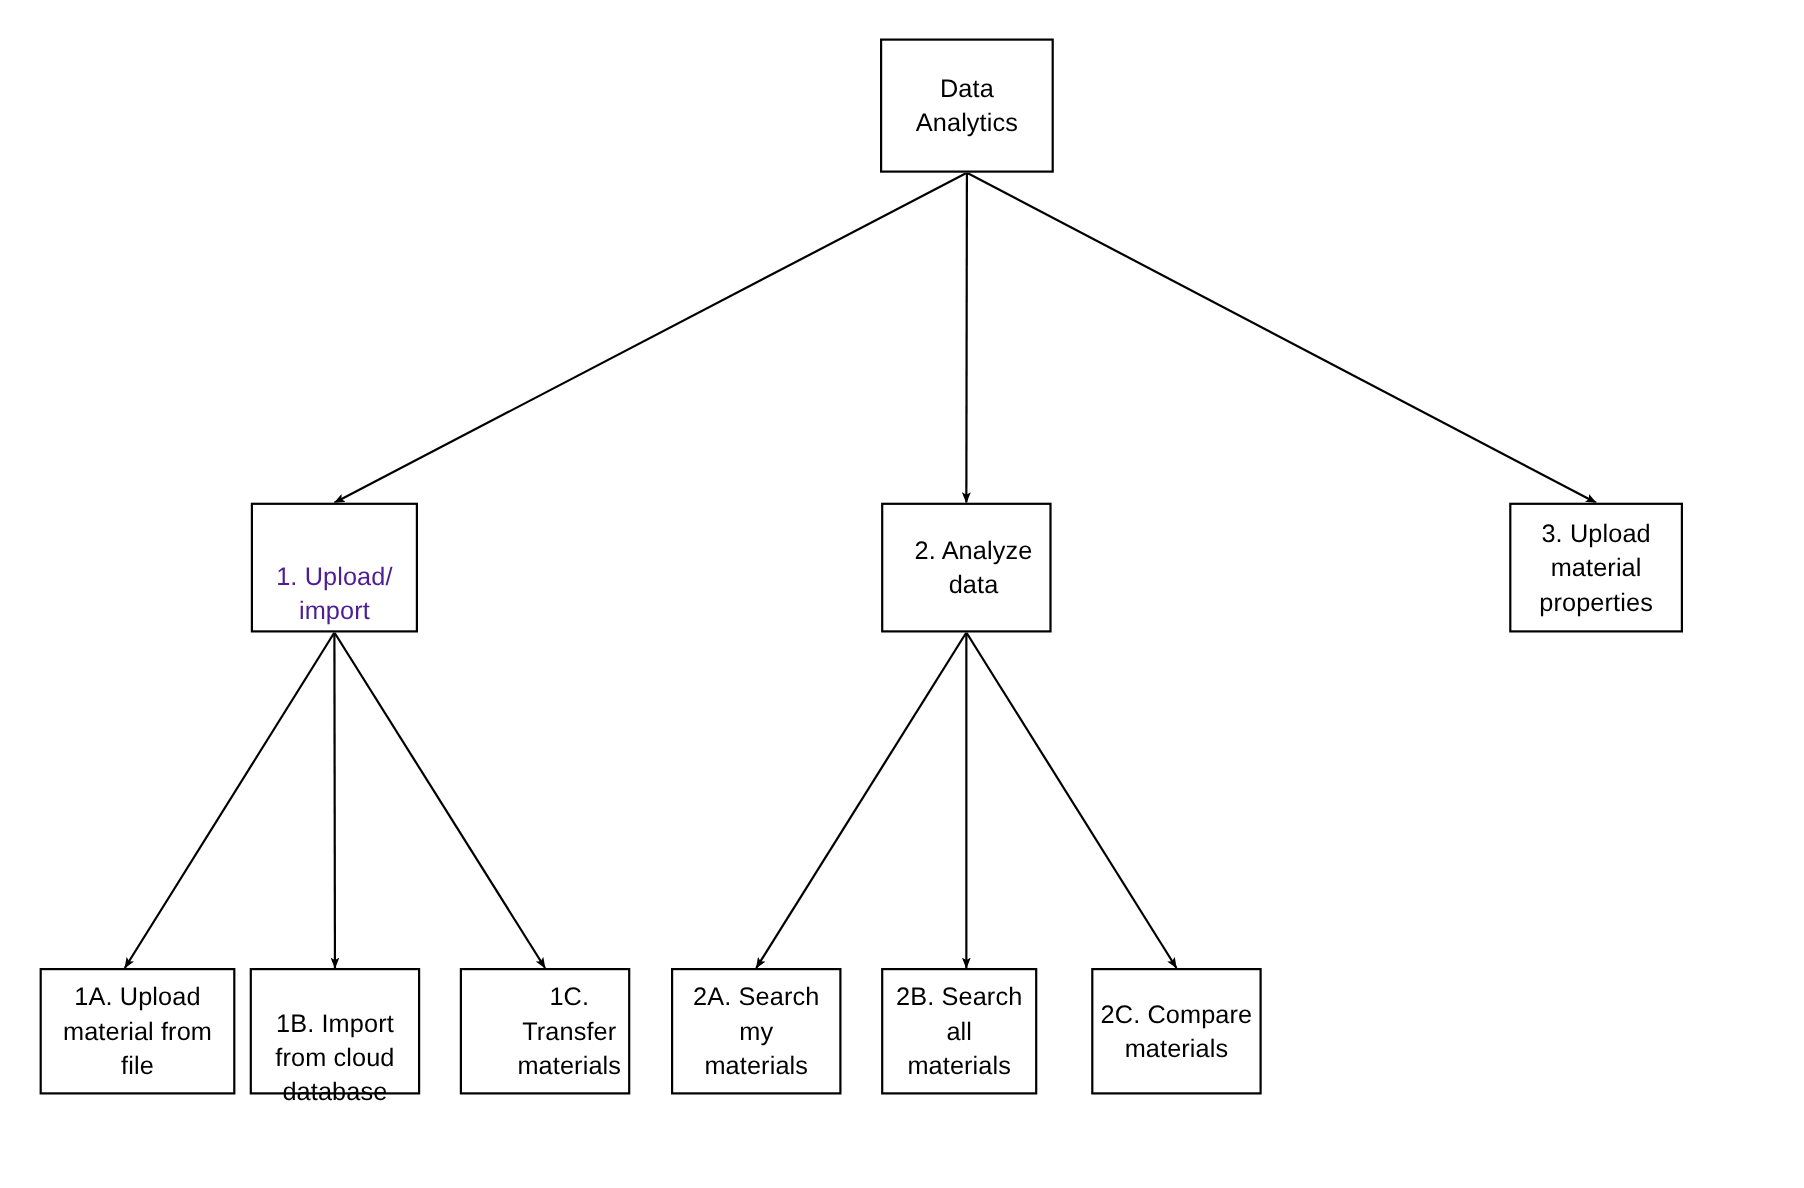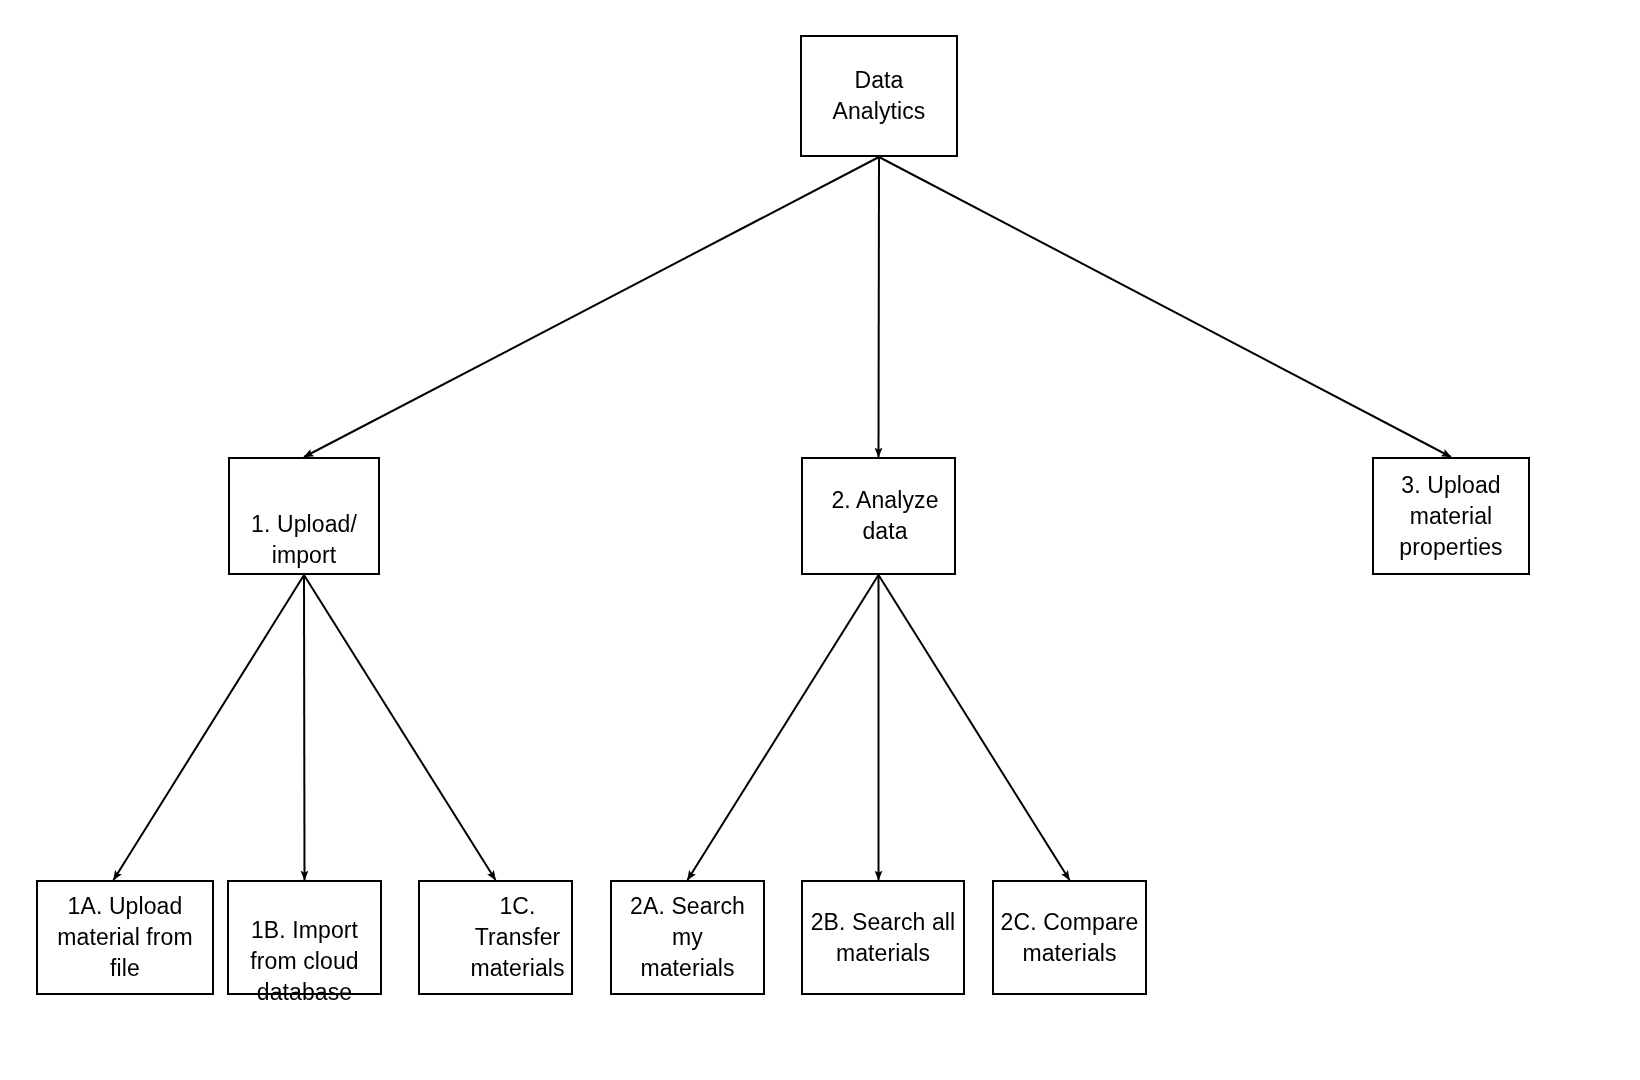--- a/index.html
+++ b/index.html
@@ -70,21 +70,21 @@
         <line x1="878.5" y1="575" x2="878.5" y2="880" stroke="#000000" stroke-width="2" marker-end="url(#arrowhead)"></line>
         <line x1="878.5" y1="575" x2="1069.5" y2="880" stroke="#000000" stroke-width="2" marker-end="url(#arrowhead)"></line>
       </g>
   </svg>
   <div id="node-layer">
       <div class="node" style="left: 800px; top: 35px; width: 158px; height: 122px; border-color: rgb(0, 0, 0); background: rgb(255, 255, 255);">
         <span class="node-label" style="color: rgb(0, 0, 0);">Data
 Analytics</span>
       </div>
       <div class="node" style="left: 228px; top: 457px; width: 152px; height: 118px; border-color: rgb(0, 0, 0); background: rgb(255, 255, 255);">
-        <span class="node-label" style="color: #000000; margin-top: 48px;">1. Upload/
+        <span class="node-label" style="color: #4c1d95; margin-top: 48px;">1. Upload/
 import</span>
       </div>
       <div class="node" style="left: 801px; top: 457px; width: 155px; height: 118px; border-color: rgb(0, 0, 0); background: rgb(255, 255, 255);">
         <span class="node-label" style="color: rgb(0, 0, 0); padding-left: 19px;">2. Analyze
 data</span>
       </div>
       <div class="node" style="left: 1372px; top: 457px; width: 158px; height: 118px; border-color: rgb(0, 0, 0); background: rgb(255, 255, 255);">
         <span class="node-label" style="color: rgb(0, 0, 0);">3. Upload
 material
 properties</span>
@@ -100,21 +100,21 @@
 database</span>
       </div>
       <div class="node" style="left: 418px; top: 880px; width: 155px; height: 115px; border-color: rgb(0, 0, 0); background: rgb(255, 255, 255); padding-left: 44px;">
         <span class="node-label" style="color: rgb(0, 0, 0);">1C. Transfer
 materials</span>
       </div>
       <div class="node" style="left: 610px; top: 880px; width: 155px; height: 115px; border-color: rgb(0, 0, 0); background: rgb(255, 255, 255);">
         <span class="node-label" style="color: rgb(0, 0, 0);">2A. Search my
 materials</span>
       </div>
-      <div class="node" style="left: 801px; top: 880px; width: 164px; height: 115px; border-color: rgb(0, 0, 0); background: rgb(255, 255, 255);">
+      <div class="node" style="left: 801px; top: 880px; width: 142px; height: 115px; border-color: rgb(0, 0, 0); background: rgb(255, 255, 255);">
         <span class="node-label" style="color: rgb(0, 0, 0);">2B. Search all
 materials</span>
       </div>
       <div class="node" style="left: 992px; top: 880px; width: 155px; height: 115px; border-color: rgb(0, 0, 0); background: rgb(255, 255, 255);">
         <span class="node-label" style="color: rgb(0, 0, 0);">2C. Compare
 materials</span>
       </div>
     </div>
 </div>
 

